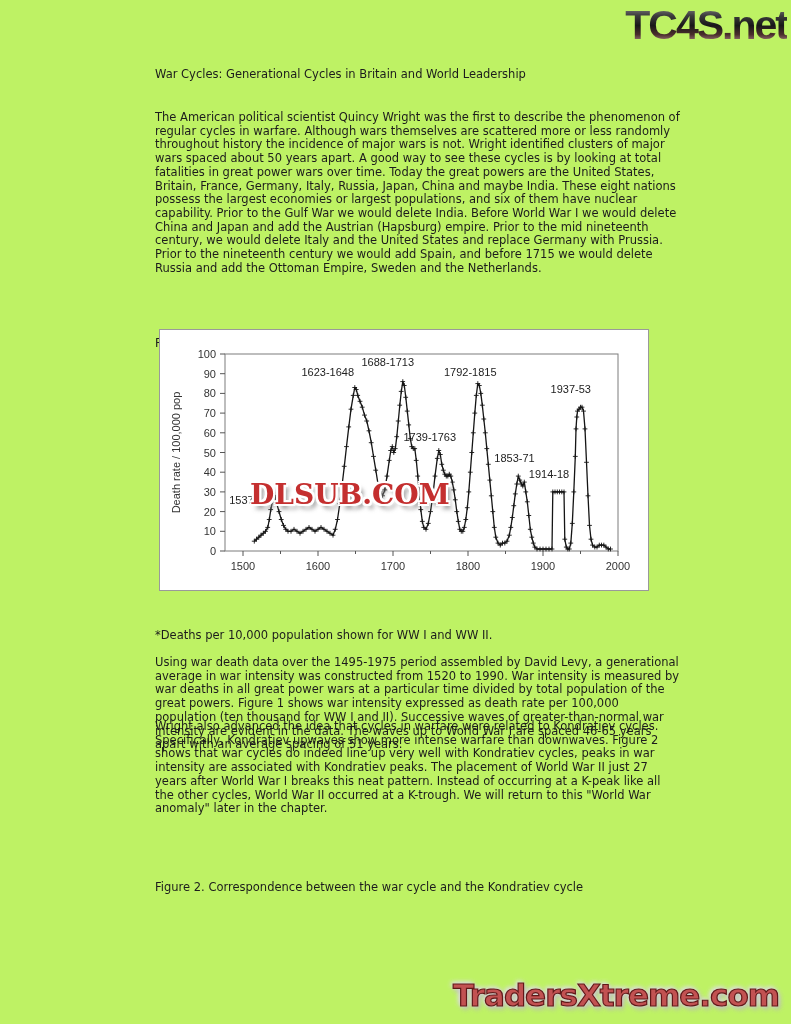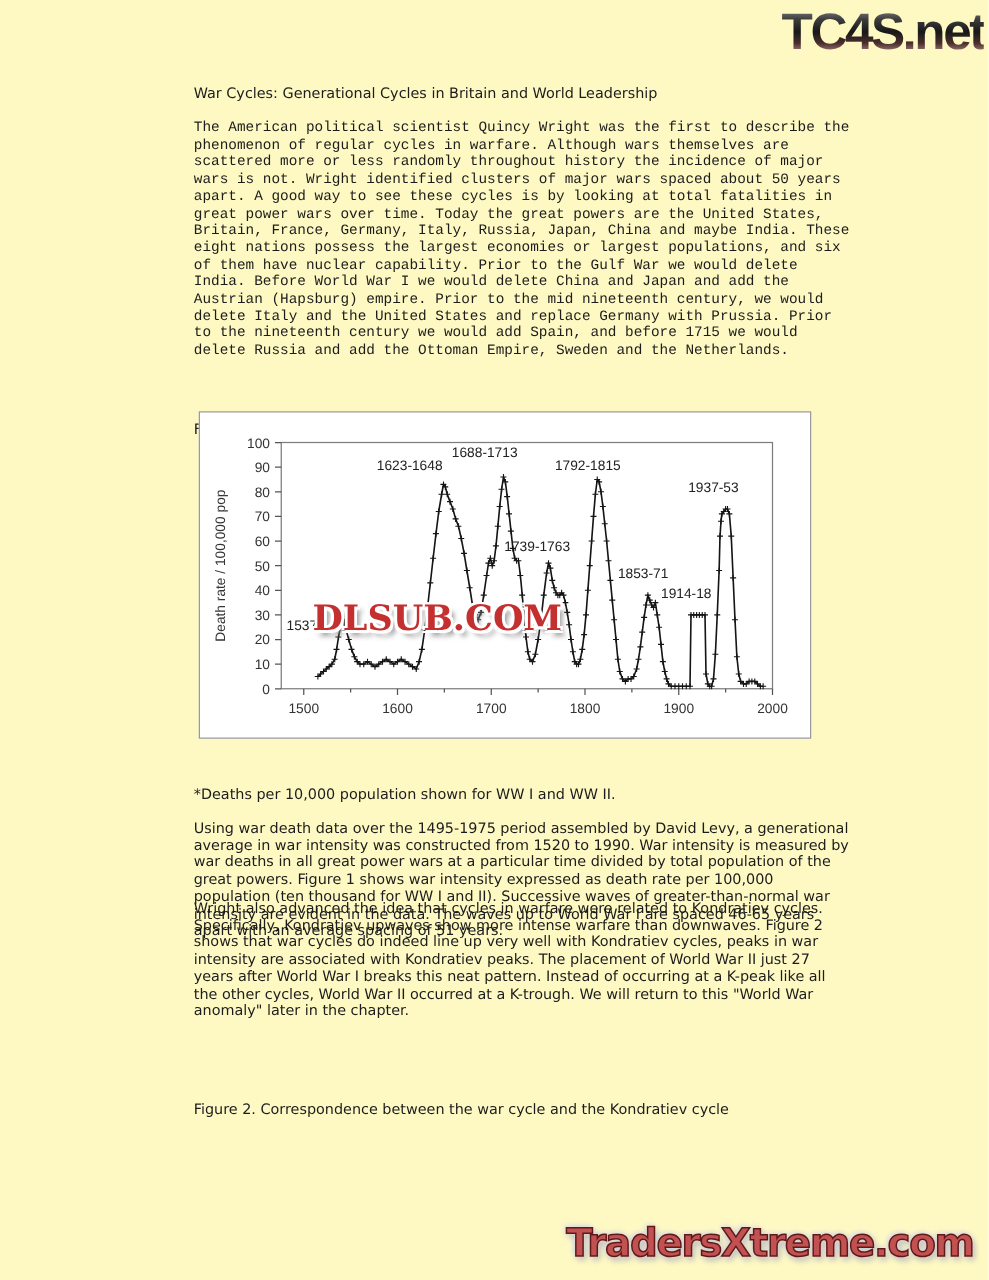--- a/index.html
+++ b/index.html
@@ -1,29 +1,29 @@
 <!DOCTYPE html>
 <html><head>
 <meta charset="utf-8">
 <style>
   html,body{margin:0;padding:0;background:#fff;}
-  #page{position:relative;width:791px;height:1024px;background:#fef9c3;overflow:hidden;
+  #page{position:relative;width:791px;height:1024px;background:#bef264;overflow:hidden;
         font-family:"DejaVu Sans",sans-serif;color:#1c1c1c;}
 
   
   .tc4s{position:absolute;top:5px;right:4px;
         font-family:"Liberation Sans",sans-serif;font-weight:800;font-size:41px;line-height:1;
         letter-spacing:-2px;
         background:linear-gradient(180deg,#8f8f8f 0%,#3c3c3c 26%,#181818 50%,#4a2e2d 72%,#c49a98 96%);
         -webkit-background-clip:text;background-clip:text;color:transparent;}
 
   
   .txt{position:absolute;left:155px;width:527px;font-size:11.5px;line-height:13.7px;}
   .title{top:68px;}
-  .p1{top:96px;font-family:Liberation Mono, monospace;}
+  .p1{top:111px;}
   .cap1{top:295px;margin-top:42px;}
   .foot{top:612px;margin-top:17px;}
   .p2{top:656px;}
   .p3{top:720px;}
   .cap2{top:881px;}
 
   
   .figure{position:absolute;left:159px;top:329px;width:490px;height:262px;
           border:1px solid #9a9a9a;background:#fff;box-sizing:border-box;}
   .figure svg{display:block;}

